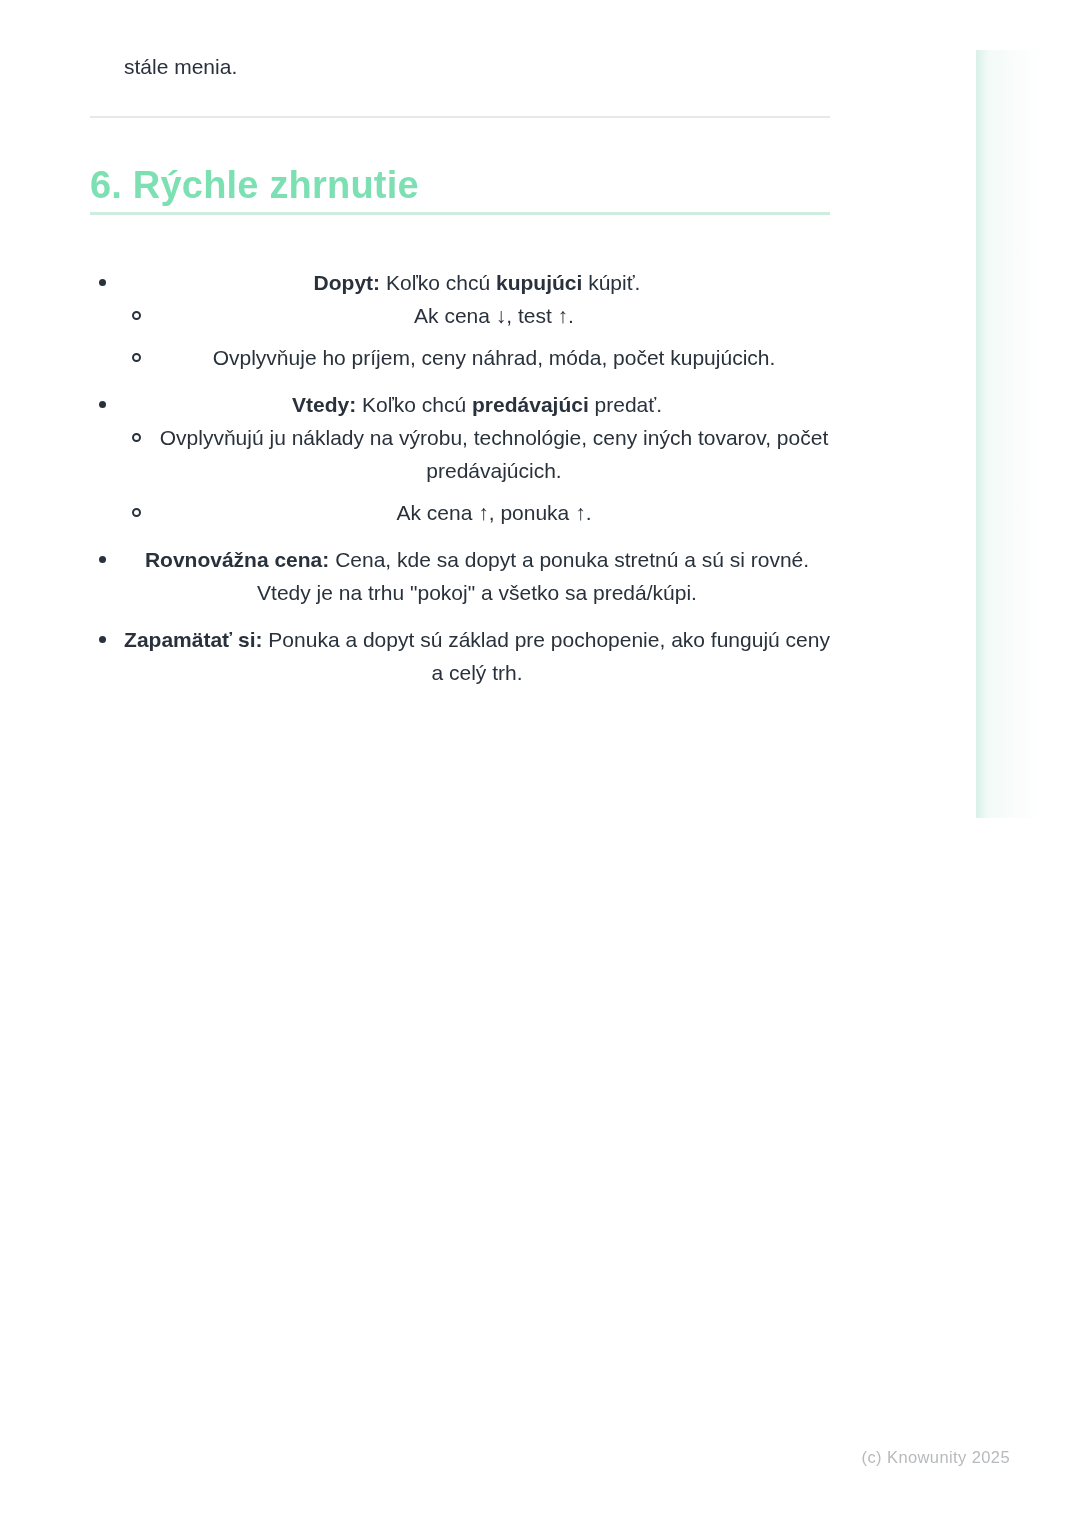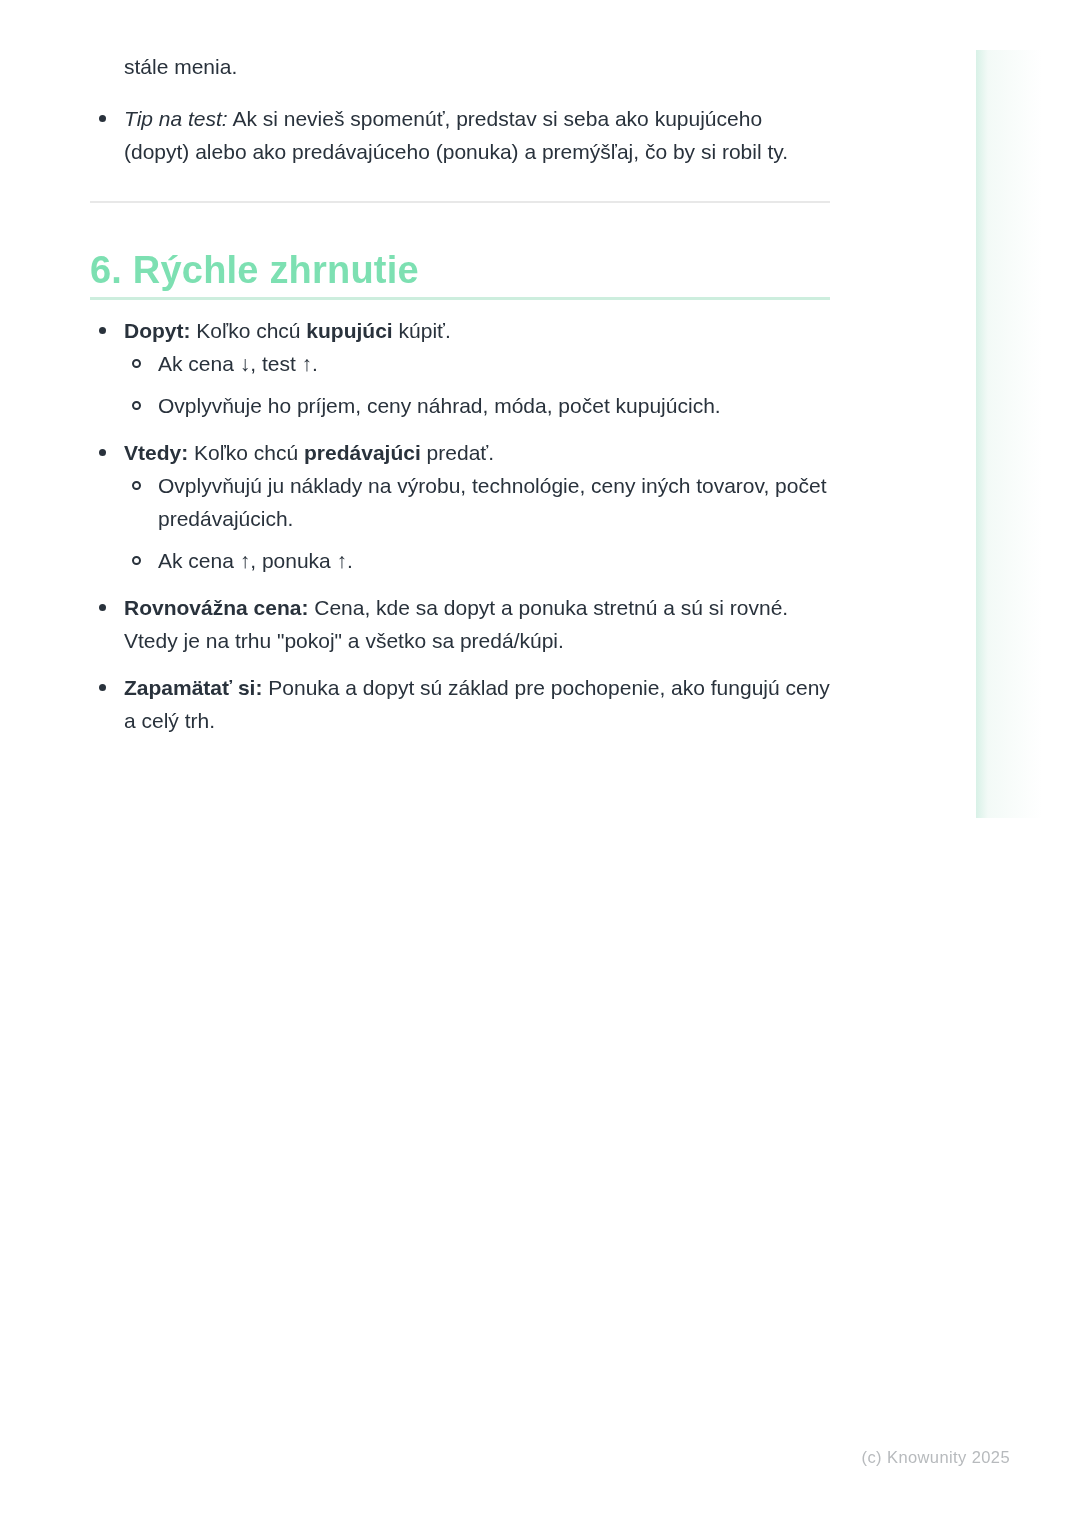--- a/index.html
+++ b/index.html
@@ -78,21 +78,21 @@
   h2.section-heading {
     margin: 45px 0 0 0;
     font-size: 38px;
     line-height: 44px;
     font-weight: 700;
     color: var(--accent);
     letter-spacing: 0.2px;
     padding-bottom: 5px;
     border-bottom: 3px solid var(--accent-light);
   }
-  ul.summary { margin-top: 14px; }
+  ul.summary { margin-top: 51px; text-align: center; }
   ul.summary > li.bullet { margin-bottom: 14px; }
   ul.sub { margin-top: 0; }
   ul.sub > li.bullet { margin-bottom: 9px; }
   .footer-note {
     position: absolute;
     top: 1447px;
     right: 70px;
     font-size: 16.5px;
     line-height: 20px;
     letter-spacing: 0.4px;
@@ -104,25 +104,20 @@
 <body>
 
 <div class="page">
 
   <div class="side-strip"></div>
 
   <div class="content">
 
     <p class="continuation">stále menia.</p>
 
-    <ul class="tip-list">
-      <li class="bullet">
-        <span class="tip-label">Tip na test:</span><span> Ak si nevieš spomenúť, predstav si seba ako kupujúceho (dopyt) alebo ako predávajúceho (ponuka) a premýšľaj, čo by si robil ty.</span>
-      </li>
-    </ul>
 
     <hr class="divider">
 
     <h2 class="section-heading">6. Rýchle zhrnutie</h2>
 
     <ul class="summary">
 
       <li class="bullet">
         <span class="b">Dopyt:</span><span> Koľko chcú </span><span class="b">kupujúci</span><span> kúpiť.</span>
         <ul class="sub">

